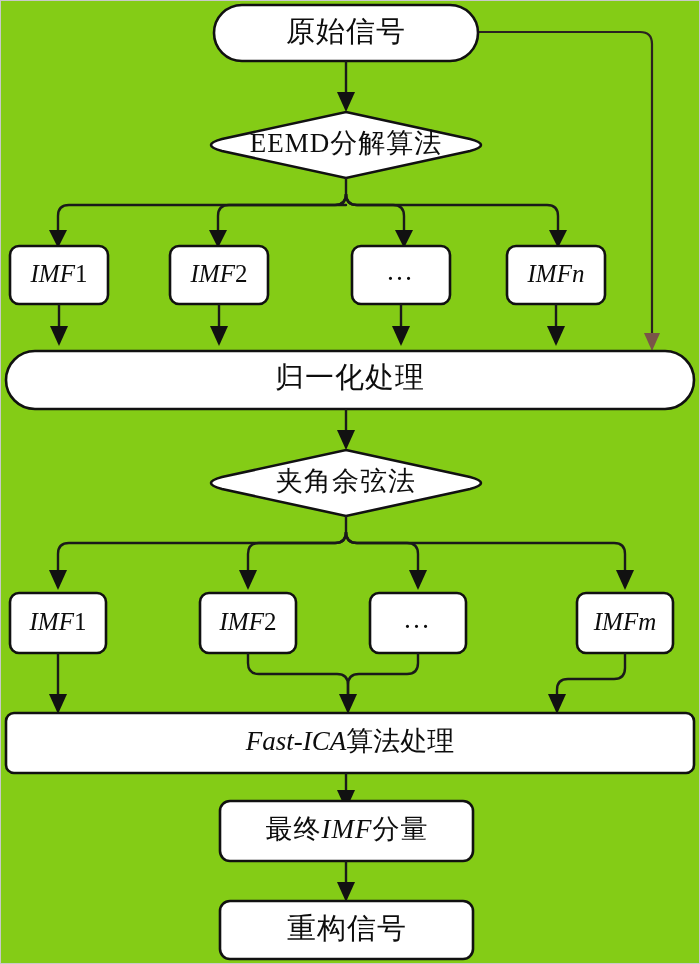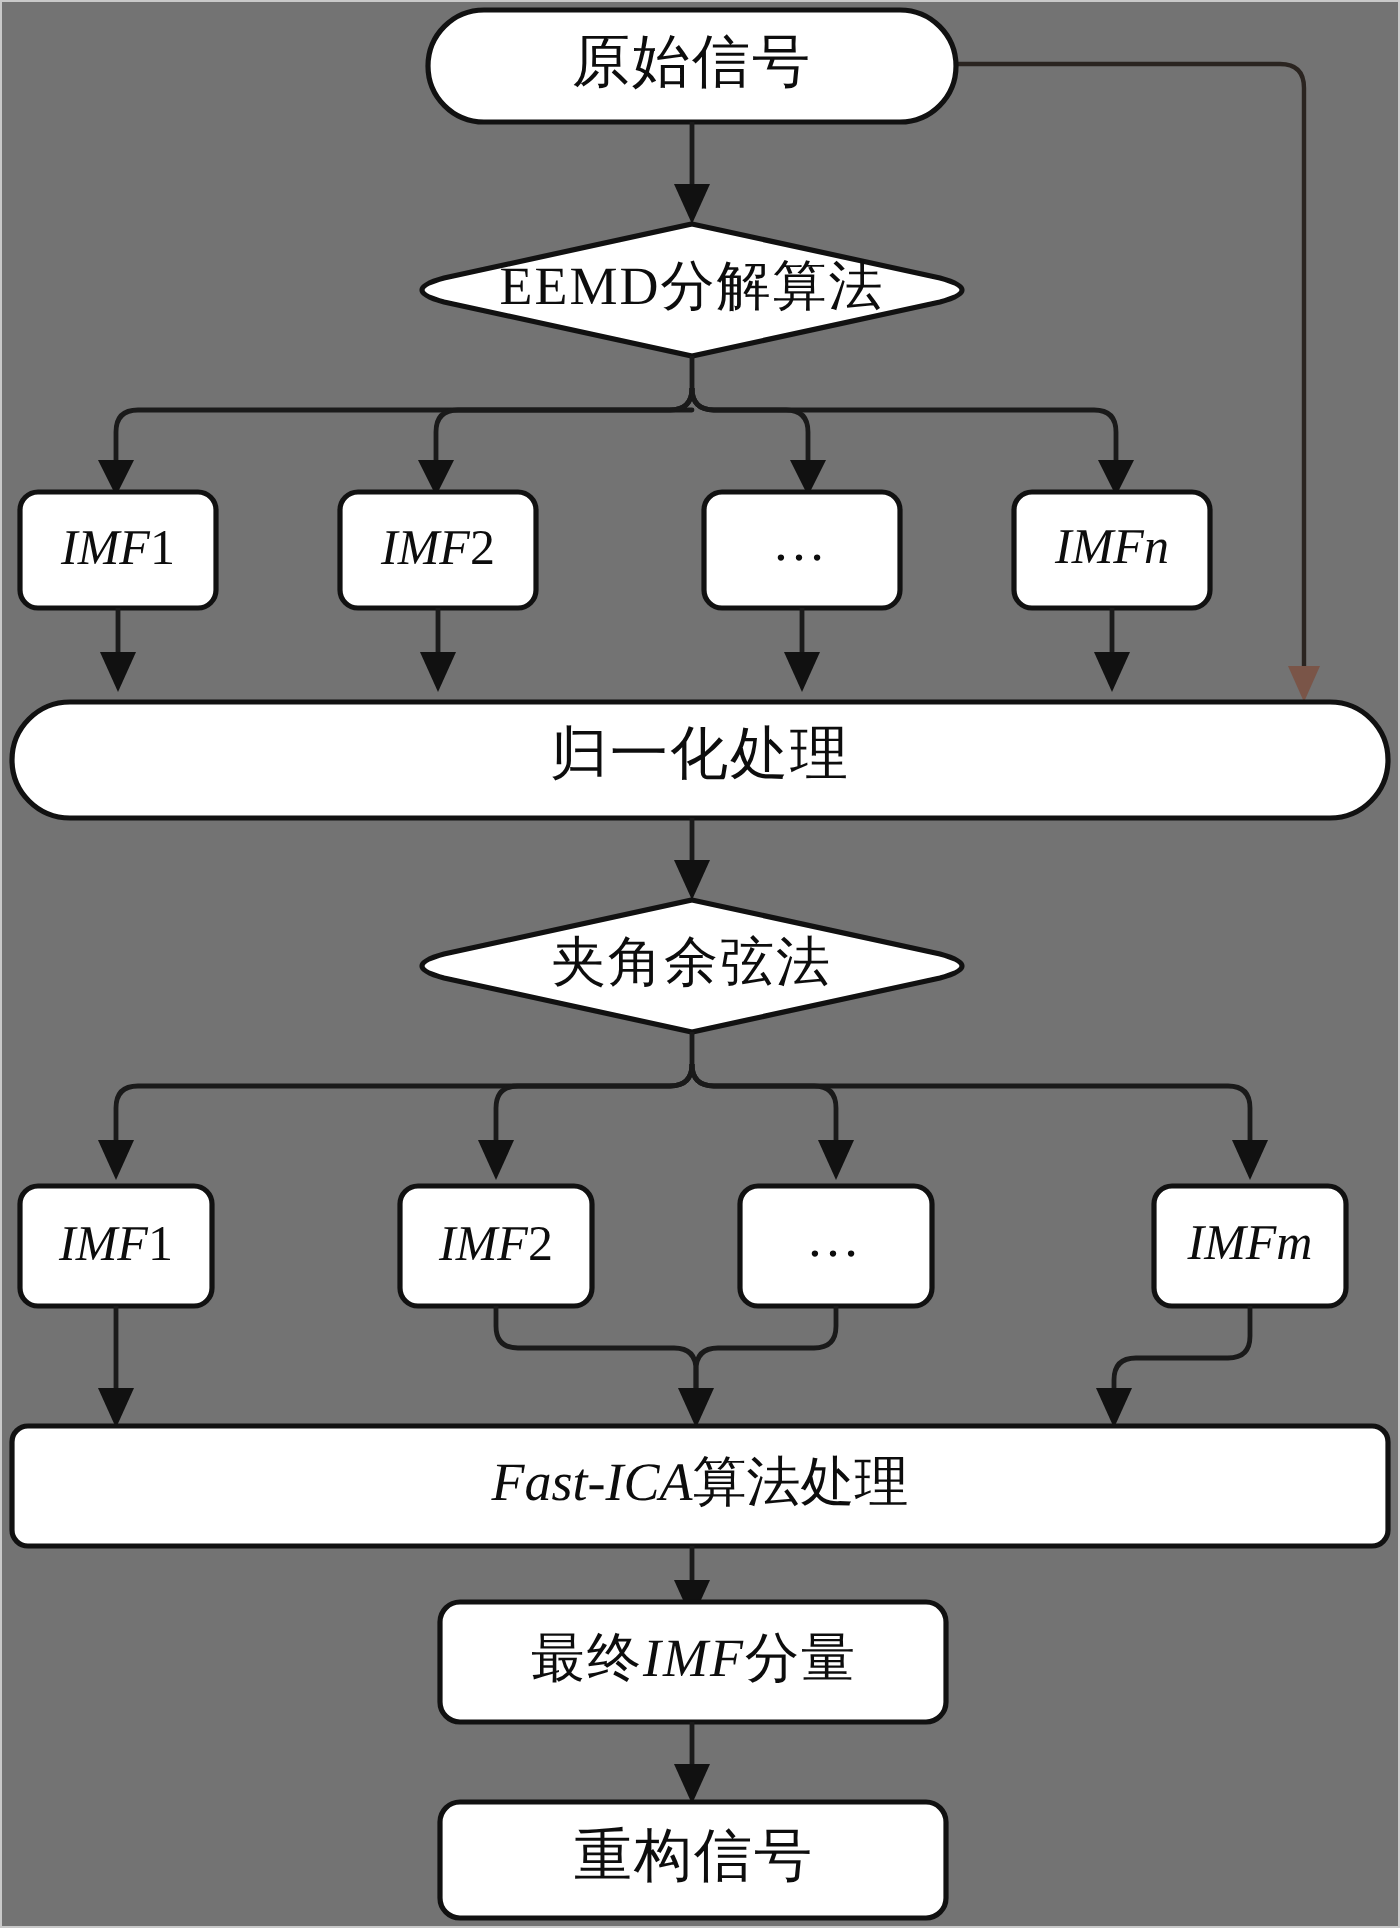--- a/index.html
+++ b/index.html
@@ -7,21 +7,21 @@
     padding: 0;
     background: #ffffff;
   }
   body {
     font-family: "Liberation Serif", "DejaVu Serif", serif;
   }
   #canvas-wrap {
     position: relative;
     width: 700px;
     height: 964px;
-    background: #737373;
+    background: #84cc16;
     overflow: hidden;
   }
   svg#flow {
     position: absolute;
     left: 0;
     top: 0;
     width: 700px;
     height: 964px;
     display: block;
   }

